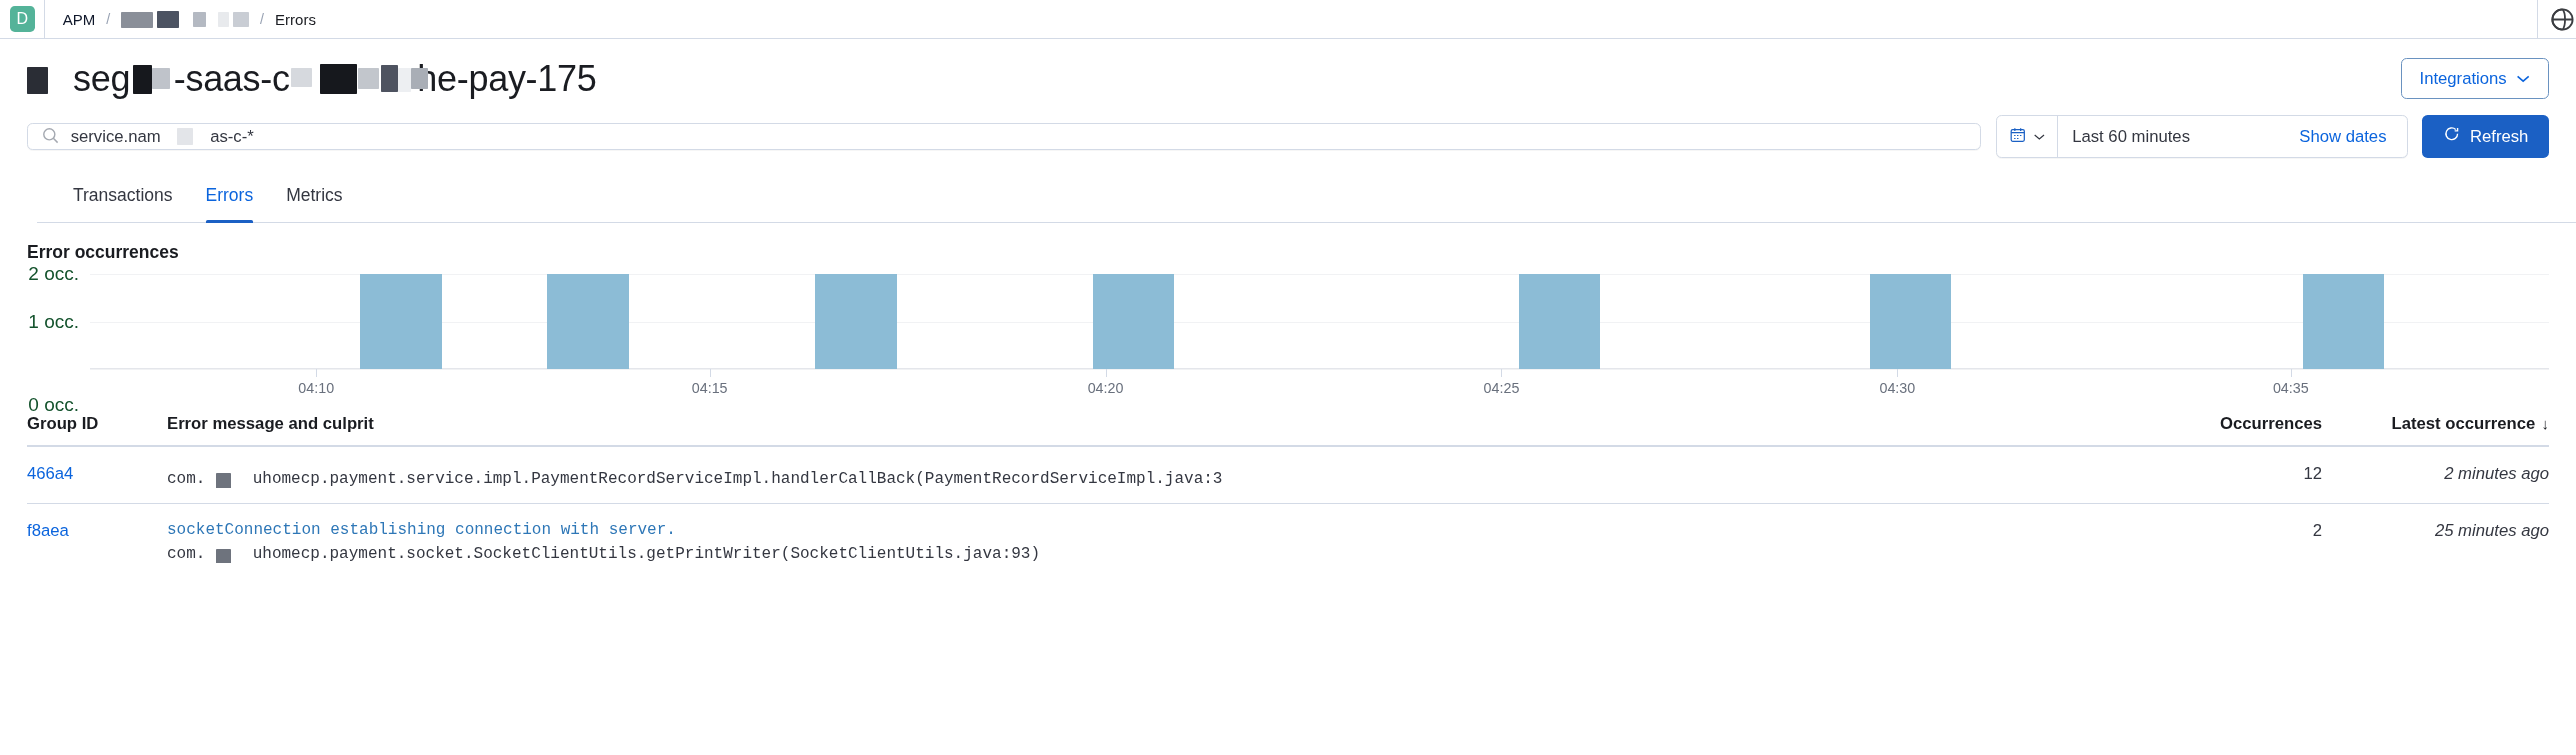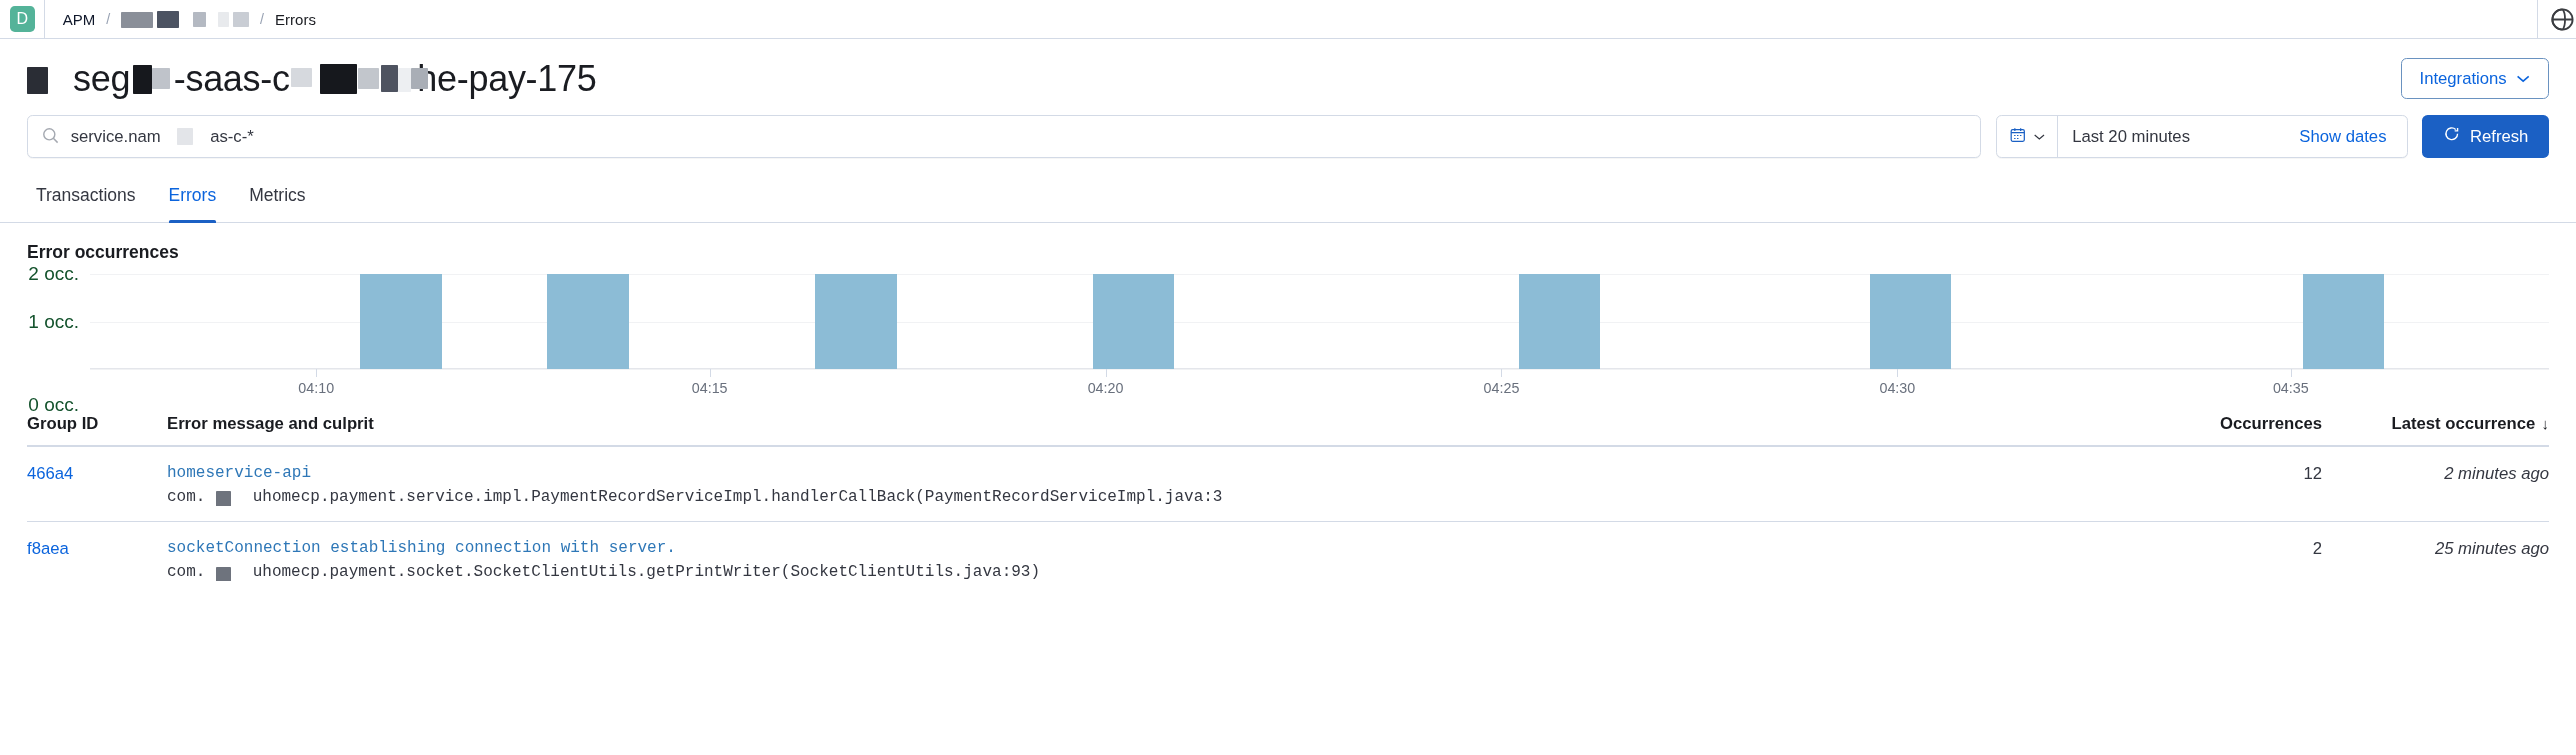--- a/index.html
+++ b/index.html
@@ -97,21 +97,21 @@
 
   
   .querybar {
     display: flex; align-items: center;
     gap: 14.3px;
     padding: 0 27px;
     margin-top: 8px;
   }
   .search-box {
     flex: 1 1 auto;
-    height: 43px;
+    height: 27px;
     border: 0.8px solid #D3DAE6;
     border-radius: 5.6px;
     background: #fff;
     display: flex; align-items: center;
     padding: 0 12.7px;
     box-shadow: 0 0.8px 0.8px rgba(0,0,0,.04);
     min-width: 0;
   }
   .search-icon { flex: 0 0 auto; margin-right: 11px; opacity: .6; }
   .search-text {
@@ -164,20 +164,21 @@
     font-family: "Liberation Sans", sans-serif;
   }
 
   
   .tabs {
     display: flex;
     gap: 0;
     padding: 0 36px;
     margin-top: 17.5px;
     border-bottom: 0.8px solid #D3DAE6;
+    margin-left: 37px;
   }
   .tab {
     font-size: 17.5px;
     color: #343741;
     padding: 9.5px 0 16px 0;
     margin-right: 33px;
     cursor: pointer;
     position: relative;
   }
   .tab.active { color: #0B64DD; }
@@ -367,21 +368,21 @@
             <path d="M3 9h18M8 3v4M16 3v4"></path>
           <path d="M7 13h2M11 13h2M15 13h2M7 17h2M11 17h2" stroke-width="1.4"></path>
         </svg>
       </span>
       <span>
         <svg width="12.7" height="8" viewBox="0 0 18 12" fill="none" stroke="#343741" stroke-width="1.8">
           <path d="M2 3 L9 9 L16 3"></path>
         </svg>
       </span>
     </div>
-    <div class="date-label">Last 20 minutes</div>
+    <div class="date-label">Last 60 minutes</div>
     <div class="show-dates">Show dates</div>
   </div>
 
   <button class="refresh-btn">
     <span>
       <svg width="17.5" height="17.5" viewBox="0 0 24 24" fill="none" stroke="#ffffff" stroke-width="1.9">
         <path d="M20 12a8 8 0 1 1-2.6-5.9"></path>
           <path d="M20 4v4h-4"></path>
       </svg>
     </span>
@@ -435,21 +436,20 @@
     <div class="cell c-msg">Error message and culprit</div>
     <div class="cell c-occ">Occurrences</div>
     <div class="cell c-last">
       <span>Latest occurrence</span><span class="sort-arrow">↓</span>
     </div>
   </div>
   <div id="tableBody">
       <div class="trow body">
         <div class="cell c-group"><span class="group-id">466a4</span></div>
         <div class="cell c-msg">
-          <div class="err-msg">homeservice-api</div>
           <div class="culprit"><span>com.</span><span class="redact" style="width: 14.3px; height: 16px; background: rgb(110, 115, 125); margin: 0px 22px 0px 11px; position: relative; top: 2.4px;"></span><span>uhomecp.payment.service.impl.PaymentRecordServiceImpl.handlerCallBack(PaymentRecordServiceImpl.java:3</span></div>
         </div>
         <div class="cell c-occ occ-val">12</div>
         <div class="cell c-last last-val">2 minutes ago</div>
       </div>
       <div class="trow body">
         <div class="cell c-group"><span class="group-id">f8aea</span></div>
         <div class="cell c-msg">
           <div class="err-msg">socketConnection establishing connection with server.</div>
           <div class="culprit"><span>com.</span><span class="redact" style="width: 14.3px; height: 16px; background: rgb(110, 115, 125); margin: 0px 22px 0px 11px; position: relative; top: 2.4px;"></span><span>uhomecp.payment.socket.SocketClientUtils.getPrintWriter(SocketClientUtils.java:93)</span></div>

